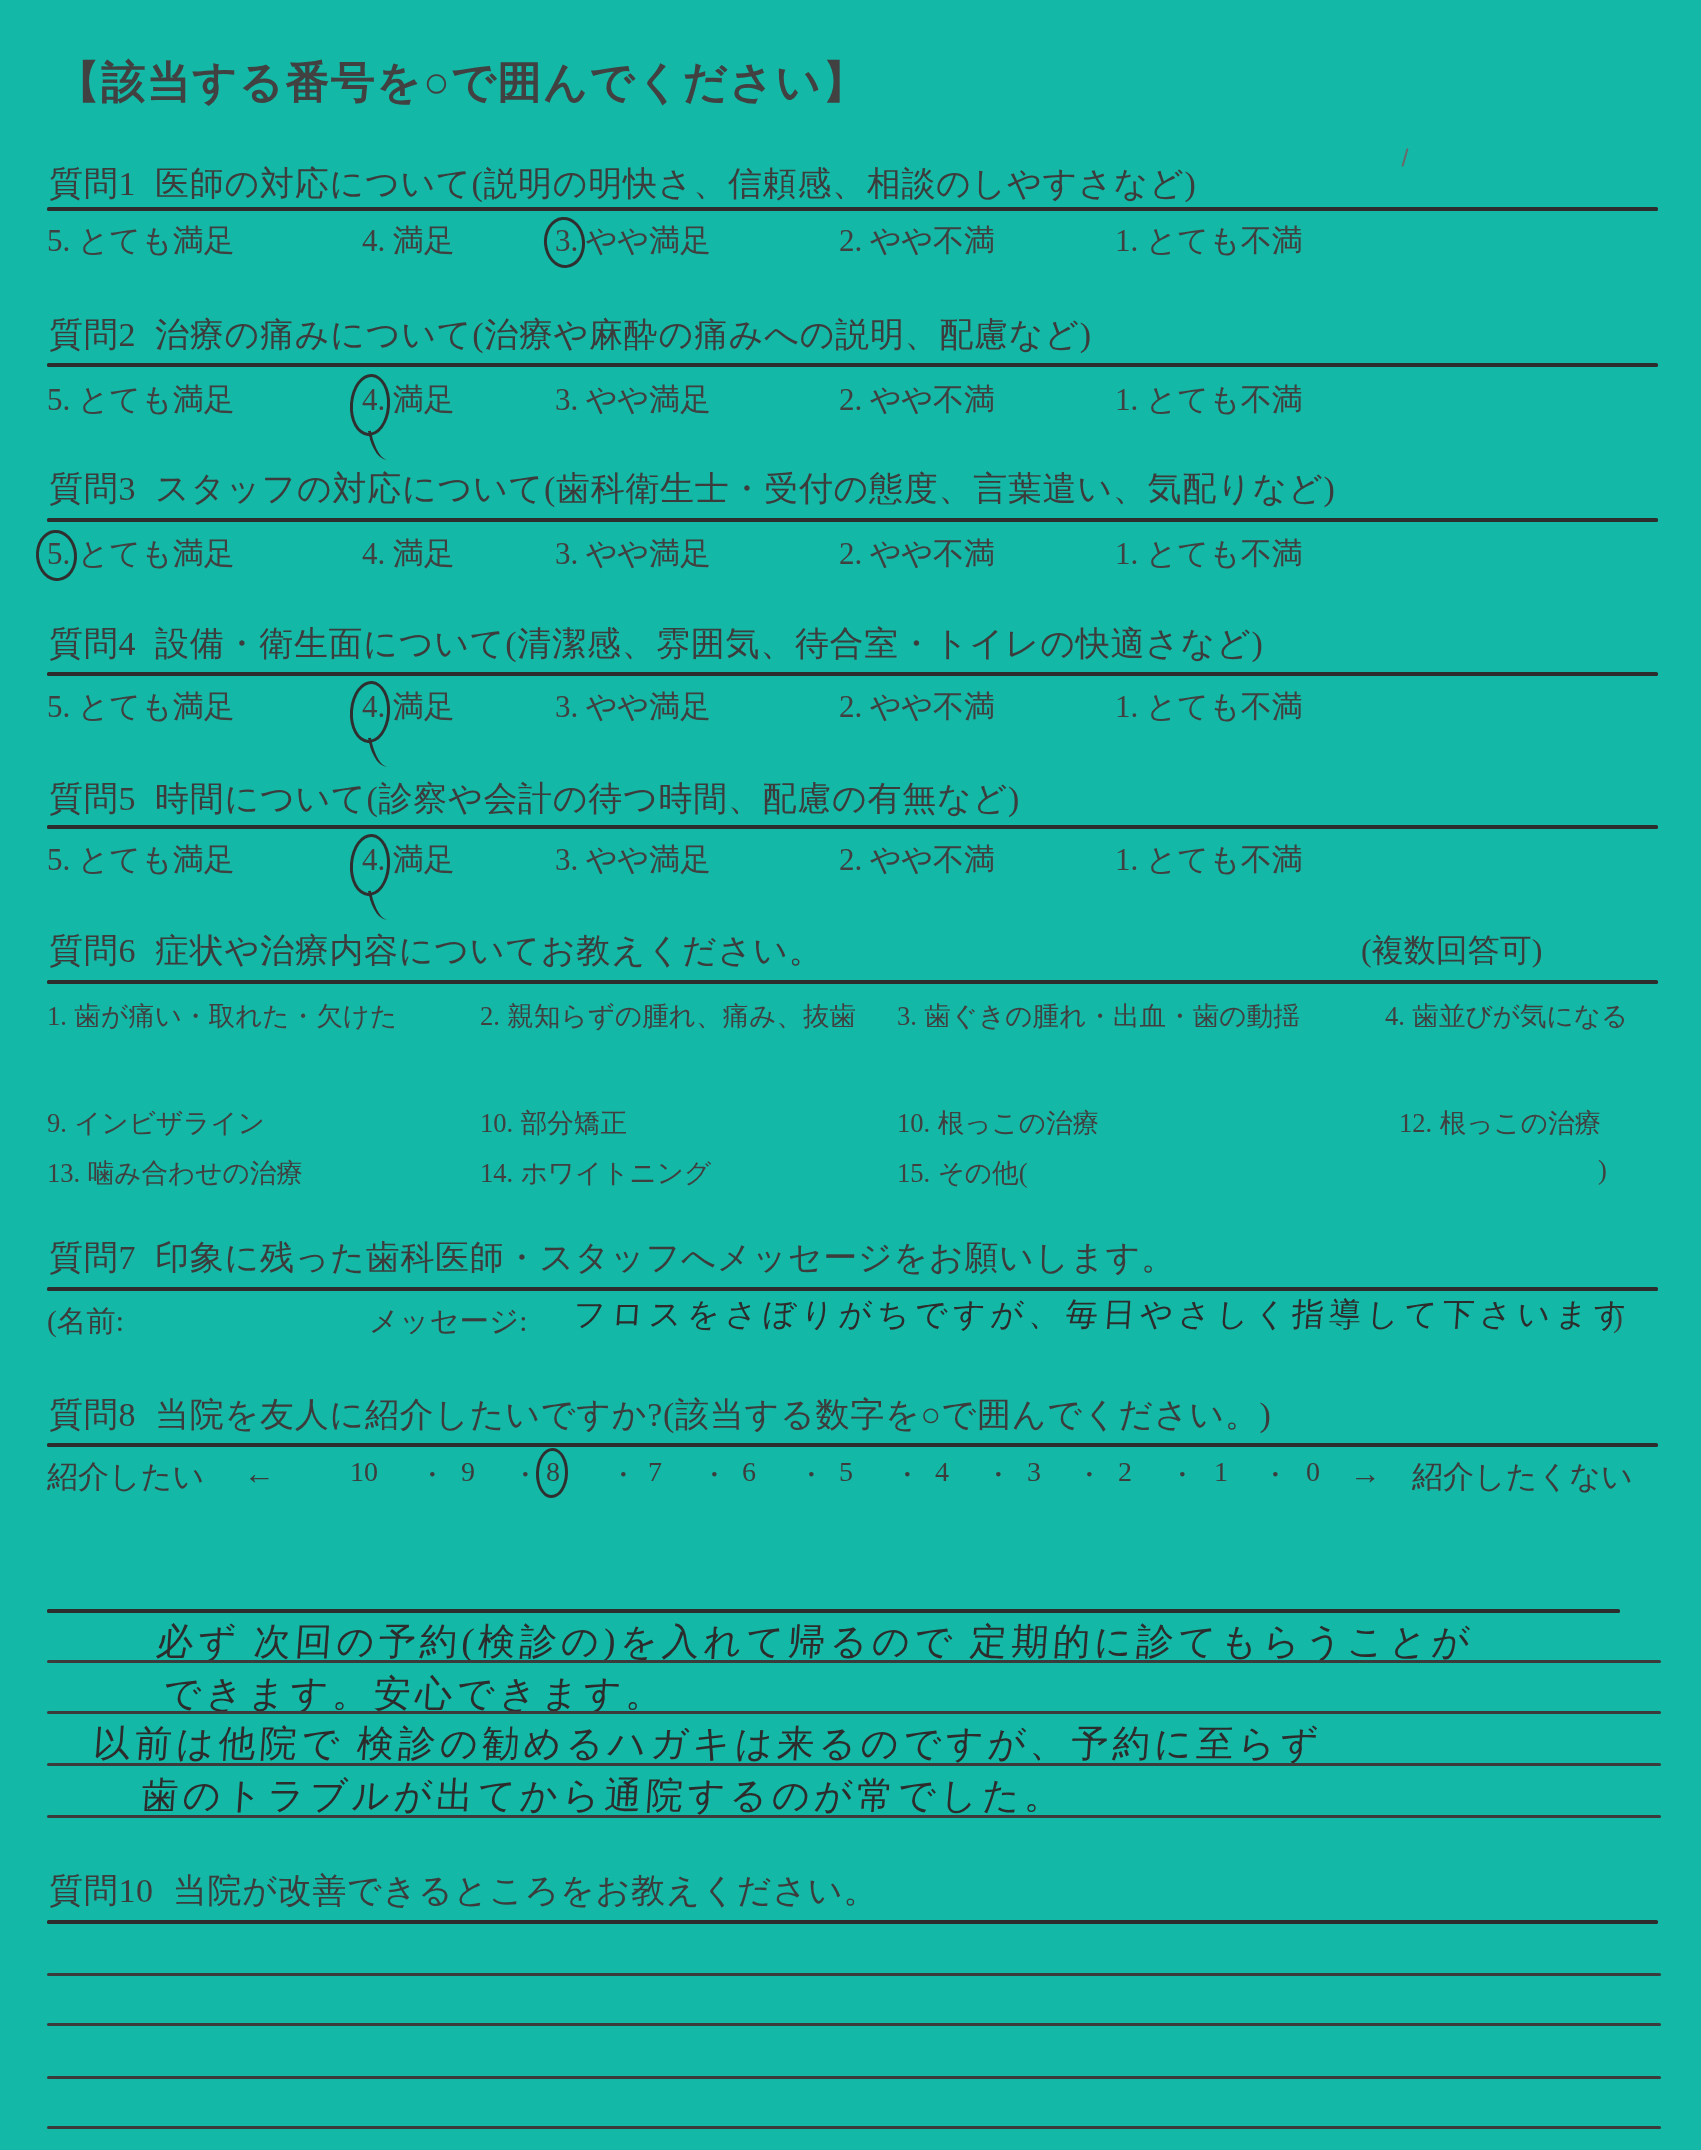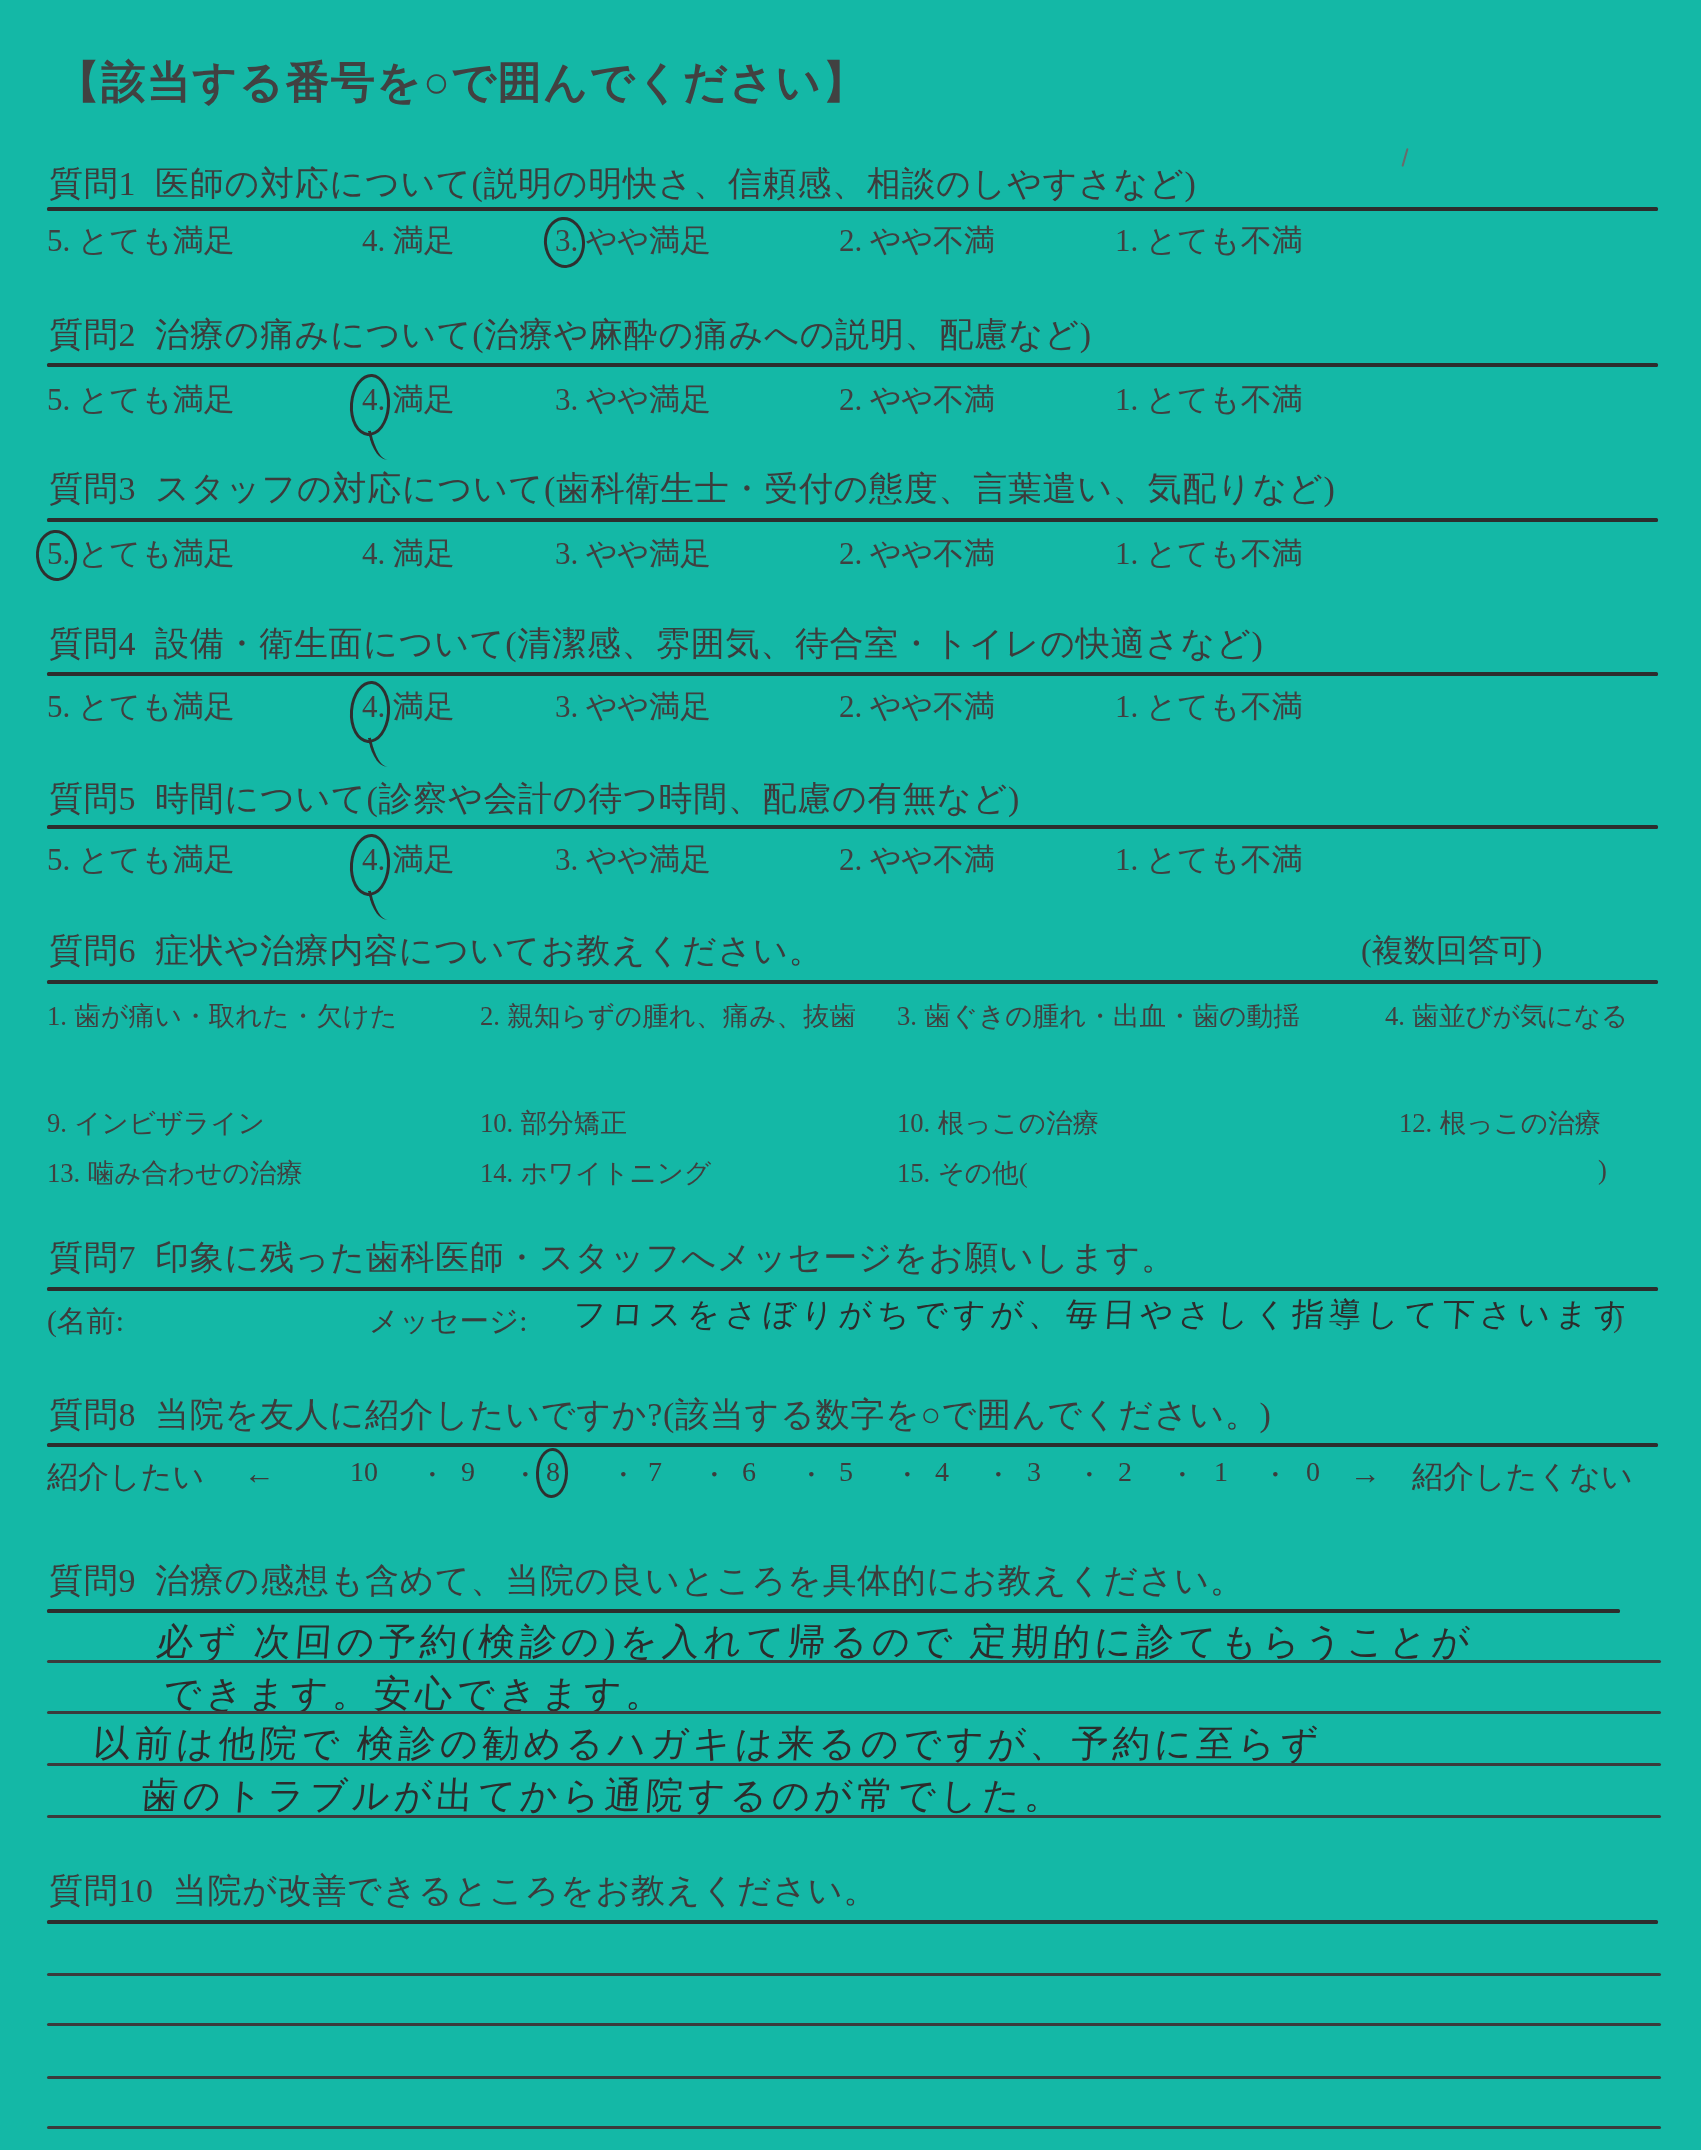--- a/index.html
+++ b/index.html
@@ -186,23 +186,20 @@
     <span class="opt n s7">・</span>
     <span class="opt n n8">2</span>
     <span class="opt n s8">・</span>
     <span class="opt n n9">1</span>
     <span class="opt n s9">・</span>
     <span class="opt n n10">0</span>
     <span class="opt q8-ar2">→</span>
     <span class="opt q8-l2">紹介したくない</span>
   </div>
 
-  <div class="abs qtitle" style="top:1562px">
-    <span class="qlabel">質問9</span><span>治療の感想も含めて、当院の良いところを具体的にお教えください。</span>
-  </div>
   <div class="rule short" style="top:1609px"></div>
   <div class="abs hw hw9" style="top:1621px;left:155px">必ず 次回の予約(検診の)を入れて帰るので 定期的に診てもらうことが</div>
   <div class="wline" style="top:1660px"></div>
   <div class="abs hw hw9" style="top:1673px;left:162px">できます。安心できます。</div>
   <div class="wline" style="top:1711px"></div>
   <div class="abs hw hw9" style="top:1723px;left:92px">以前は他院で 検診の勧めるハガキは来るのですが、予約に至らず</div>
   <div class="wline" style="top:1763px"></div>
   <div class="abs hw hw9" style="top:1775px;left:140px">歯のトラブルが出てから通院するのが常でした。</div>
   <div class="wline" style="top:1815px"></div>
 

